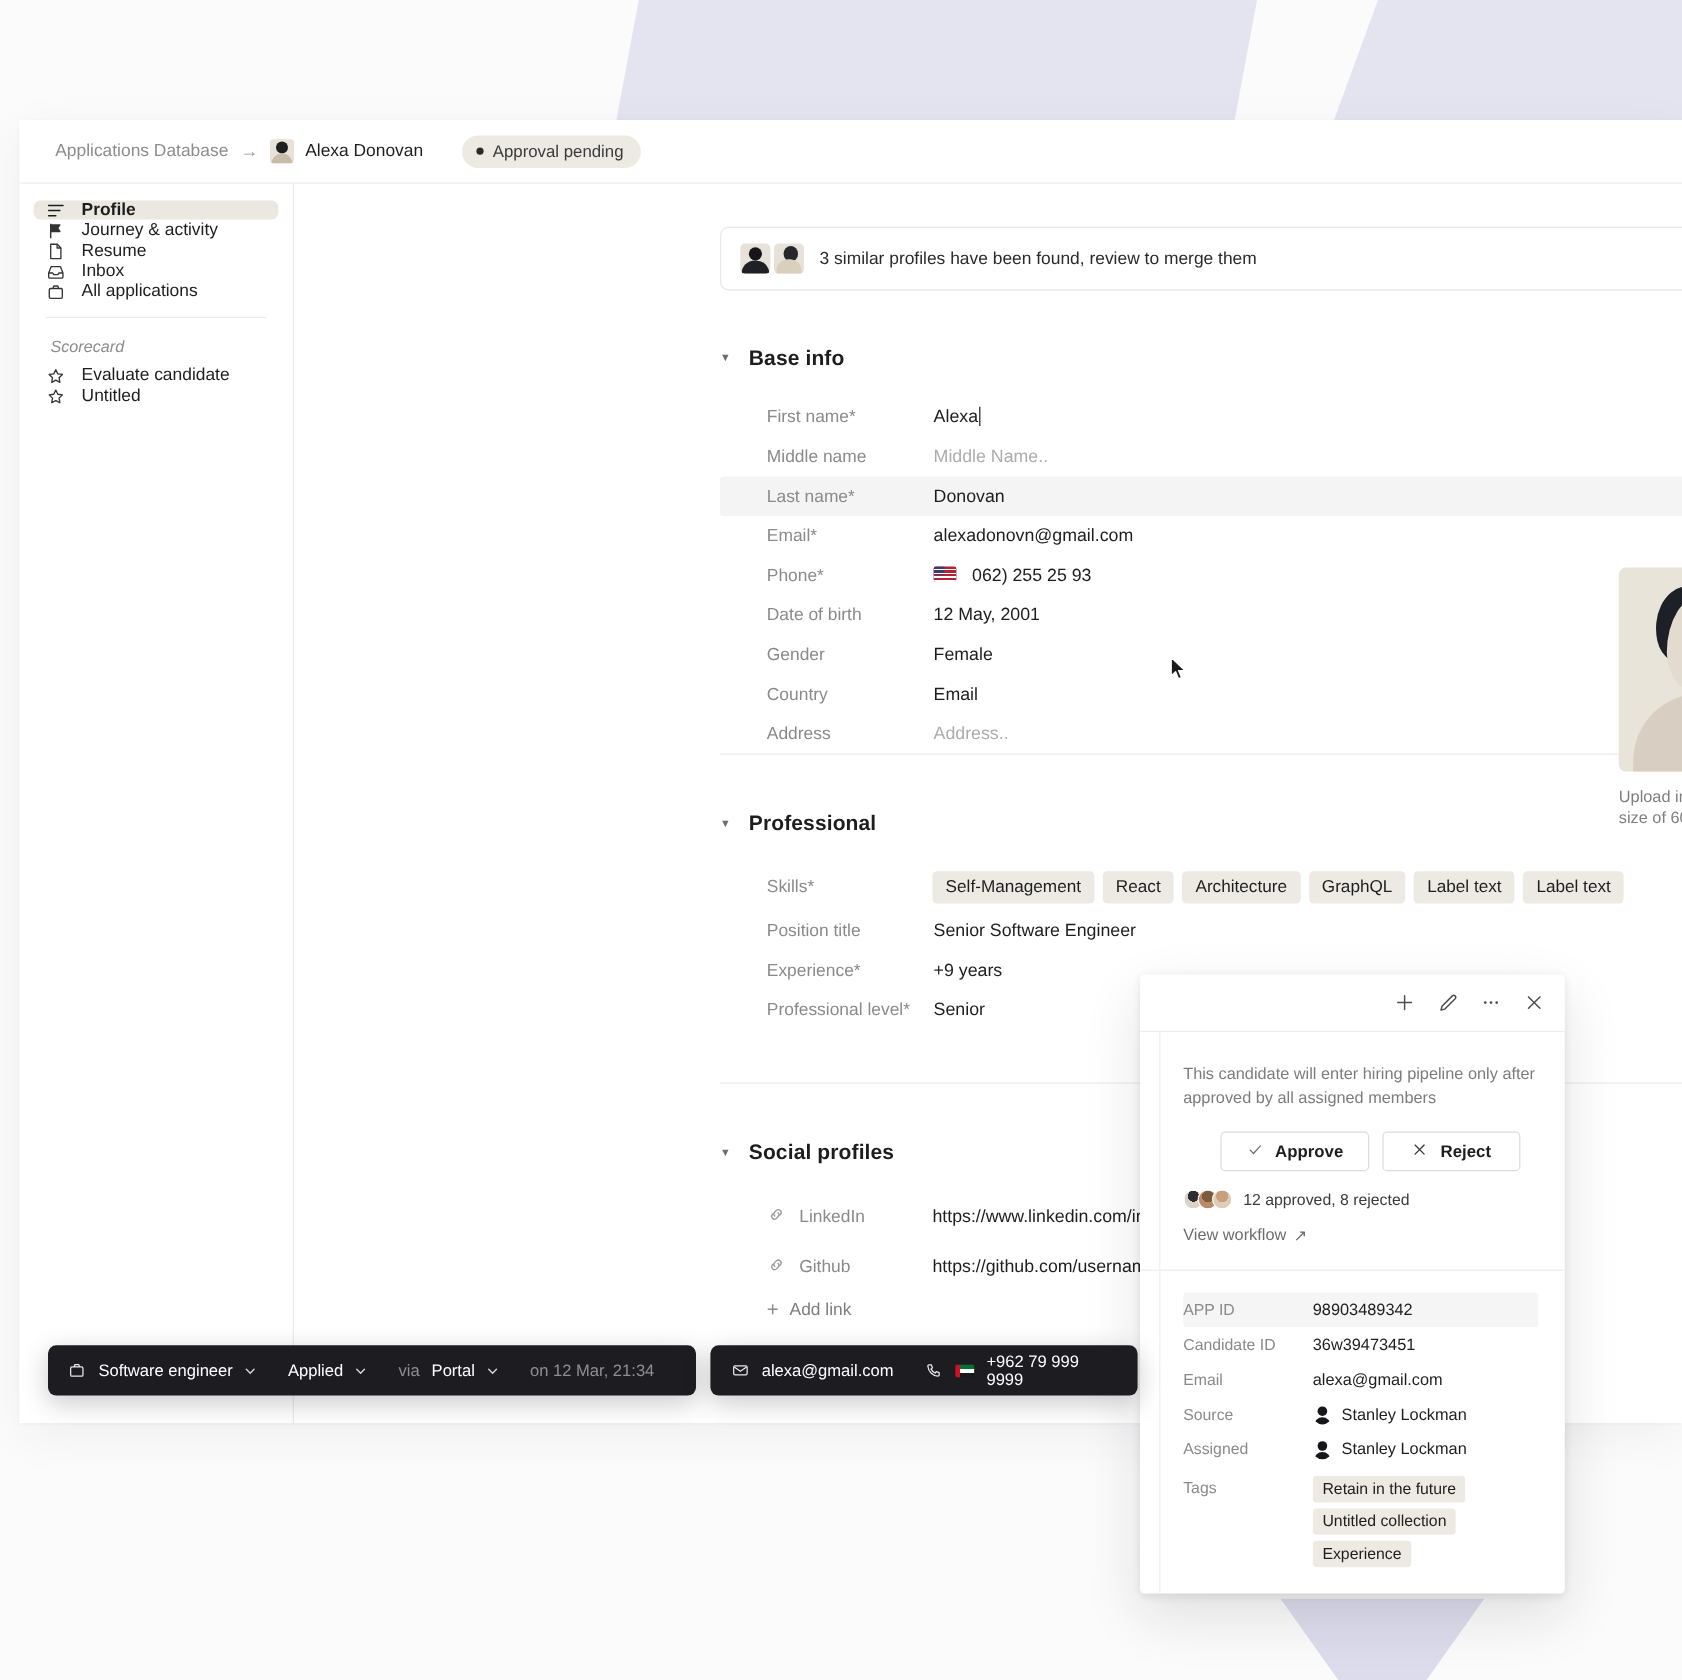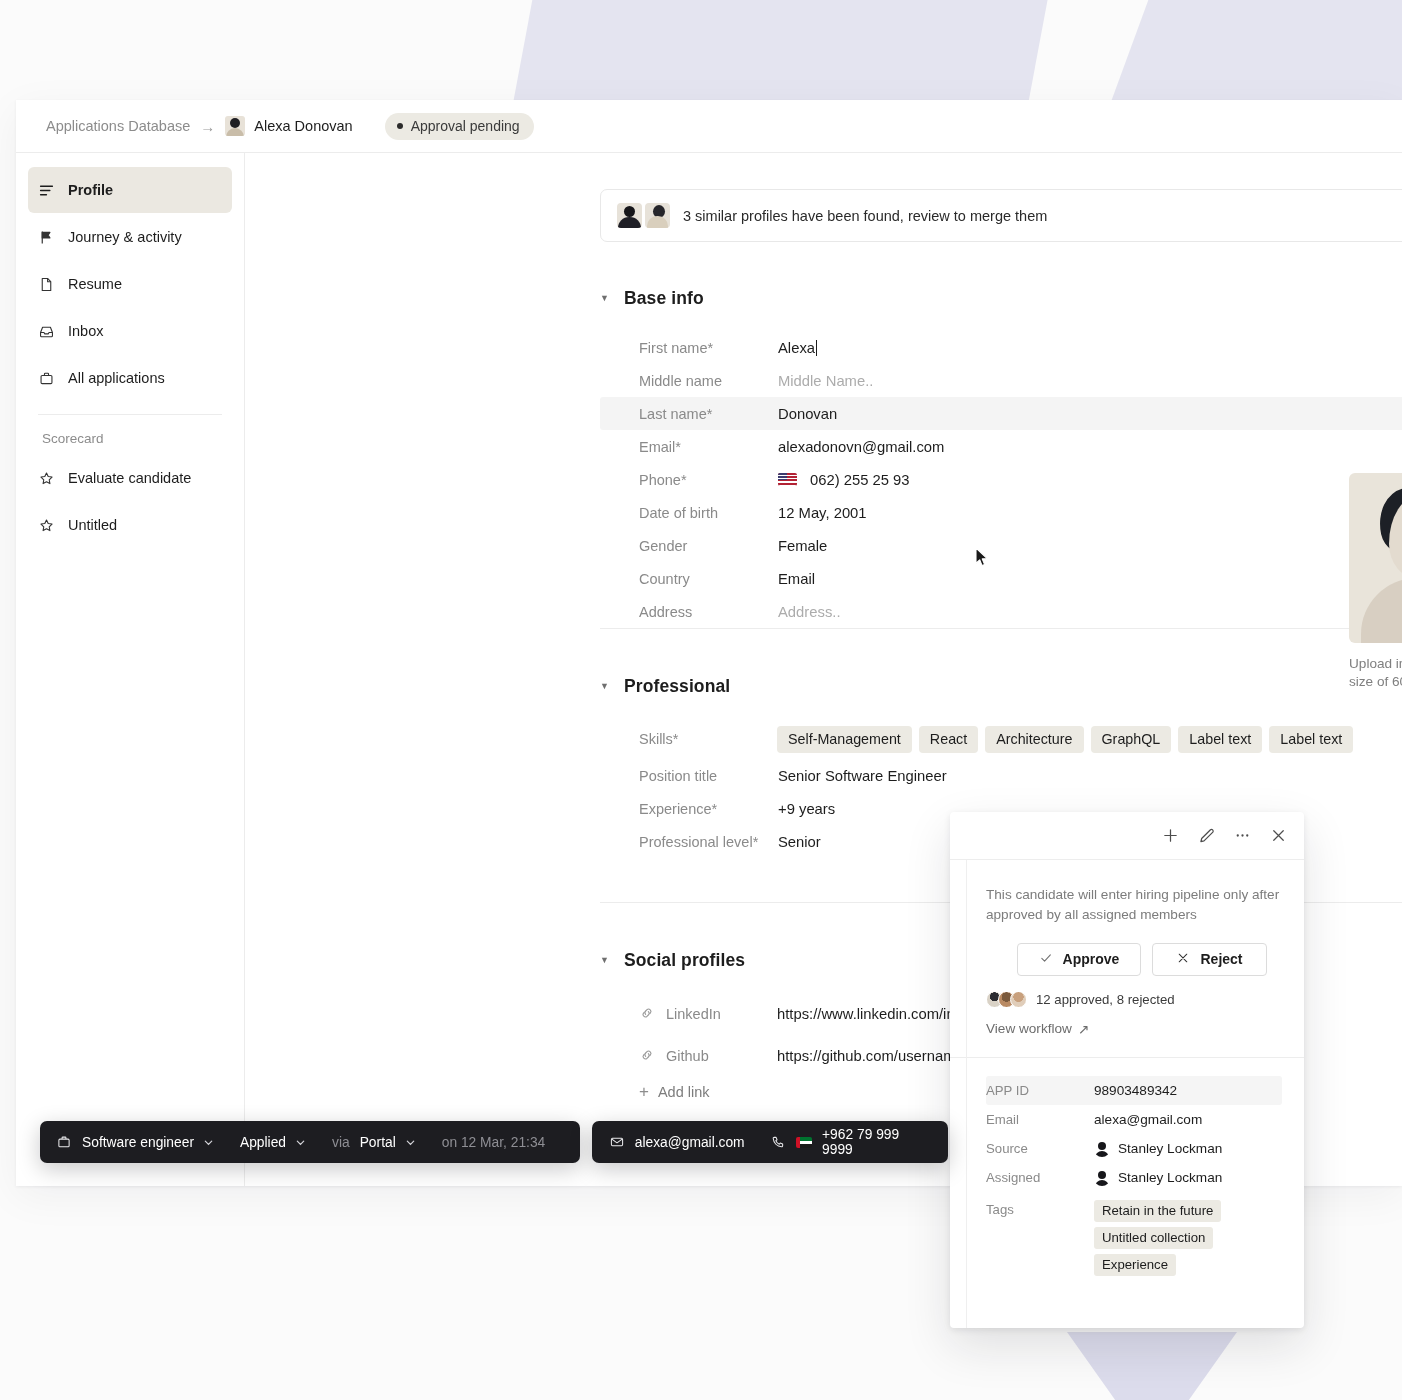--- a/index.html
+++ b/index.html
@@ -76,29 +76,29 @@
   #card-body { display: flex; height: calc(100% - 53px); }
 
   
   #sidebar {
     width: 229px; flex: 0 0 229px;
     border-right: 1px solid #ececec;
     padding: 14px 12px 0 12px;
   }
   .nav-item {
     display: flex; align-items: center; gap: 13px;
-    height: 46px; padding: 0 10px; border-radius: 6px;
+    height: 16px; padding: 0 10px; border-radius: 6px;
     font-size: 14.5px; color: #1d1d1d; margin-bottom: 1px; cursor: pointer;
   }
   .nav-item.active { background: #ebe8e1; font-weight: 600; }
   .nav-item .ico { width: 17px; height: 17px; flex: 0 0 17px; display:flex; align-items:center; justify-content:center; }
   .nav-item .ico svg { width: 17px; height: 17px; display:block; }
   #nav-divider { height: 1px; background: #ececec; margin: 13px 10px 0 10px; }
   #scorecard-label {
-    font-size: 13.5px; color: #8c8c8c; padding: 0 10px; margin: 16px 0 9px 4px;
+    font-size: 13.5px; color: #8c8c8c; padding: 0 10px; margin: 16px 0 9px 4px; font-style: italic;
   }
 
   
   #main { flex: 1 1 auto; position: relative; padding: 0; overflow: hidden; }
   #main-inner { padding: 36px 0 0 0; }
 
   #merge-banner {
     margin-left: 355px; width: 908px;
     border: 1px solid #e8e8e8; border-radius: 7px;
     height: 53px; display: flex; align-items: center;
@@ -580,20 +580,24 @@
       <span>↗</span>
     </div>
   </div>
 
   <div id="meta-block">
     <div class="meta-row highlight">
       <span class="meta-label">APP ID</span>
       <span class="meta-value">98903489342</span>
     </div>
     <div class="meta-row">
+      <span class="meta-label">Candidate ID</span>
+      <span class="meta-value">36w39473451</span>
+    </div>
+    <div class="meta-row">
       <span class="meta-label">Email</span>
       <span class="meta-value">alexa@gmail.com</span>
     </div>
     <div class="meta-row">
       <span class="meta-label">Source</span>
       <span class="meta-value">
         <span class="tiny-avatar"></span>
         <span>Stanley Lockman</span>
       </span>
     </div>

